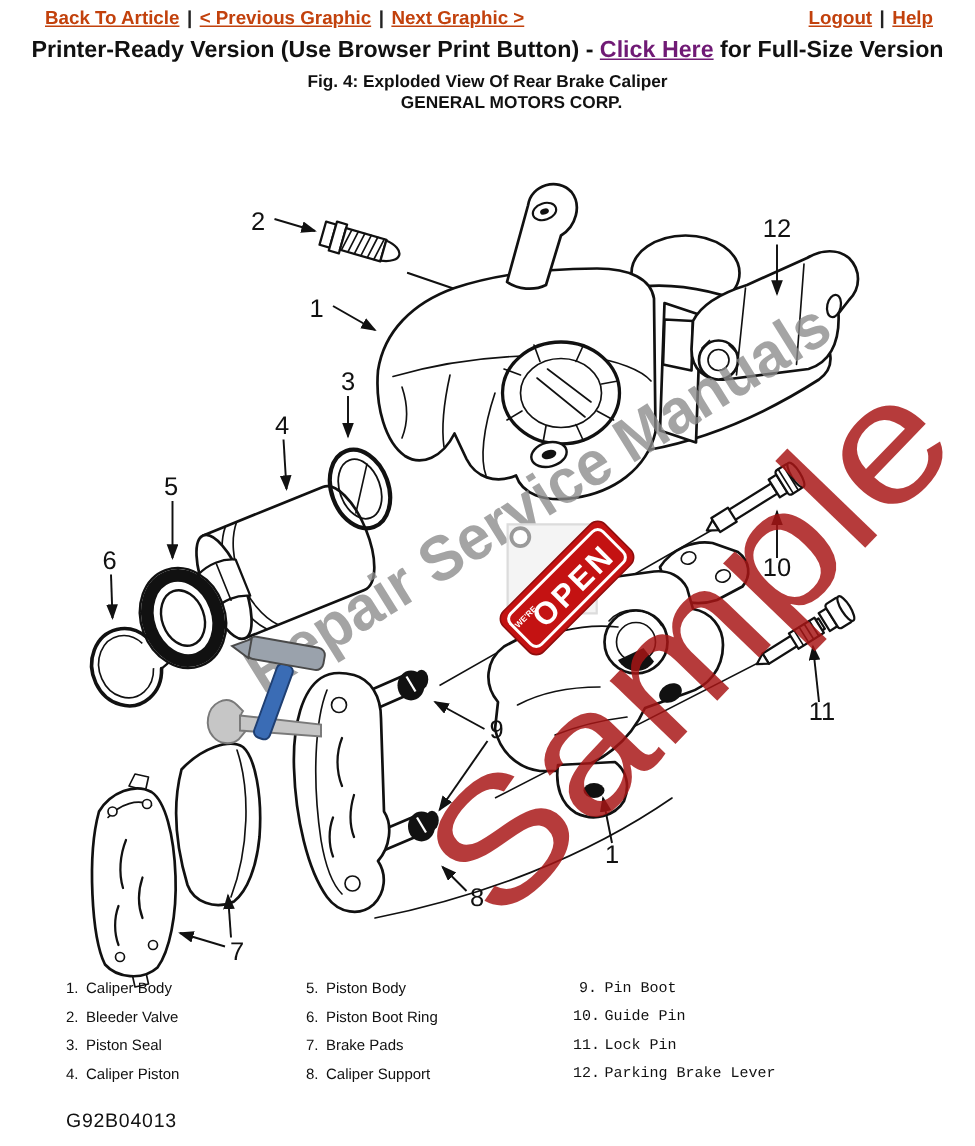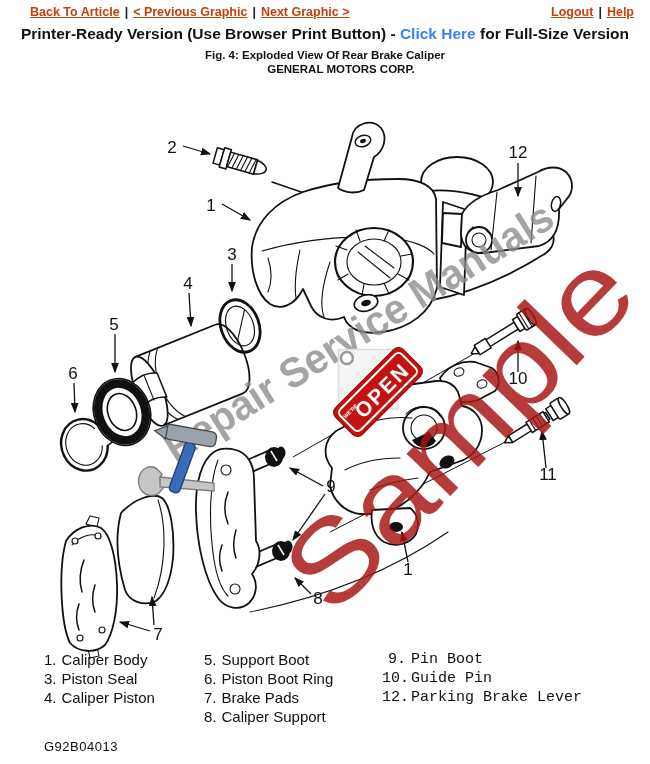--- a/index.html
+++ b/index.html
@@ -1,42 +1,42 @@
 <!DOCTYPE html>
 <html><head>
 <meta charset="utf-8">
 <style>
   html,body{margin:0;padding:0;background:#fff;}
   body{width:650px;height:764px;position:relative;overflow:hidden;
        font-family:"Liberation Sans",sans-serif;color:#111;}
   
   .navrow{position:absolute;top:5px;left:0;width:650px;height:18px;font-size:12.5px;font-weight:bold;}
   .navleft{position:absolute;left:30px;top:0;white-space:nowrap;}
-  .navright{position:absolute;right:16px;top:0;white-space:nowrap;}
+  .navright{position:absolute;right:28px;top:0;white-space:nowrap;}
   a.nav{color:#c2410c;text-decoration:underline;cursor:pointer;}
   .sep{color:#222;margin:0 5px;font-weight:bold;}
   .printerline{position:absolute;top:25px;left:0;width:650px;text-align:center;
                font-size:15.5px;font-weight:bold;white-space:nowrap;}
-  .printerline a{color:#3b82f6;cursor:pointer;}
+  .printerline a{color:#701a75;text-decoration:underline;cursor:pointer;}
   .figtitle{position:absolute;top:49px;left:0;width:650px;text-align:center;font-size:11.5px;font-weight:bold;}
   .company{position:absolute;top:63px;left:16px;width:650px;text-align:center;font-size:11.5px;font-weight:bold;}
   
   svg#diagram{position:absolute;left:0;top:0;width:650px;height:764px;}
   .ln{fill:none;stroke:#111;stroke-width:1.8;stroke-linecap:round;stroke-linejoin:round;}
   .wh{fill:#fff;stroke:#111;stroke-width:1.8;stroke-linejoin:round;}
   .thin{stroke-width:1.1;}
   .mk{fill:none;stroke:#111;stroke-width:1.5;stroke-linecap:round;}
   .lbl{font-size:17px;fill:#111;text-anchor:middle;font-family:"Liberation Sans",sans-serif;}
   .arrow{fill:none;stroke:#111;stroke-width:1.3;}
   .wm-brand{font-size:42px;font-weight:bold;fill:#8a8a8a;fill-opacity:.78;text-anchor:middle;}
   .wm-sample{font-size:115px;fill:#a81515;fill-opacity:.84;text-anchor:middle;}
   .sign-open{font-size:21px;font-weight:bold;fill:#fff;letter-spacing:2px;text-anchor:middle;}
   .sign-were{font-size:5.5px;font-weight:bold;fill:#fff;text-anchor:middle;}
   
-  .plist{position:absolute;top:650px;font-size:15px;line-height:19px;white-space:nowrap;}
+  .plist{position:absolute;top:650px;font-size:10px;line-height:19px;white-space:nowrap;}
   .plist .num{display:inline-block;margin-right:5px;}
   .col1{left:44px;} .col2{left:204px;} .col3{left:382px;font-family:Liberation Mono, monospace;}
   .col3 .num{width:1.6em;text-align:right;}
   .figcode{position:absolute;top:739px;left:44px;font-size:13px;letter-spacing:.5px;}
 </style>
 </head>
 <body>
 
 <div class="navrow">
   <span class="navleft">
@@ -255,28 +255,30 @@
     <circle cx="2" cy="-46" r="6" fill="#fff" stroke="#9a9a9a" stroke-width="2.5"></circle>
     <rect x="-48" y="-19" width="96" height="38" rx="7" fill="#c41212" stroke="#8e0d0d" stroke-width="1"></rect>
     <rect x="-43.5" y="-14.5" width="87" height="29" rx="5" fill="none" stroke="#fff" stroke-width="2"></rect>
     <text class="sign-were" x="-33" y="-4">WE'RE</text>
     <text class="sign-open" x="4" y="9">OPEN</text>
   </g>
 </svg>
 
 <div class="plist col1">
   <div><span class="num">1.</span><span>Caliper Body</span></div>
+  <div><span class="num">2.</span><span>Bleeder Valve</span></div>
   <div><span class="num">3.</span><span>Piston Seal</span></div>
   <div><span class="num">4.</span><span>Caliper Piston</span></div>
 </div>
 <div class="plist col2">
-  <div><span class="num">5.</span><span>Support Boot</span></div>
+  <div><span class="num">5.</span><span>Piston Body</span></div>
   <div><span class="num">6.</span><span>Piston Boot Ring</span></div>
   <div><span class="num">7.</span><span>Brake Pads</span></div>
   <div><span class="num">8.</span><span>Caliper Support</span></div>
 </div>
 <div class="plist col3">
   <div><span class="num">9.</span><span>Pin Boot</span></div>
   <div><span class="num">10.</span><span>Guide Pin</span></div>
+  <div><span class="num">11.</span><span>Lock Pin</span></div>
   <div><span class="num">12.</span><span>Parking Brake Lever</span></div>
 </div>
 
 <div class="figcode">G92B04013</div>
 
 </body></html>

